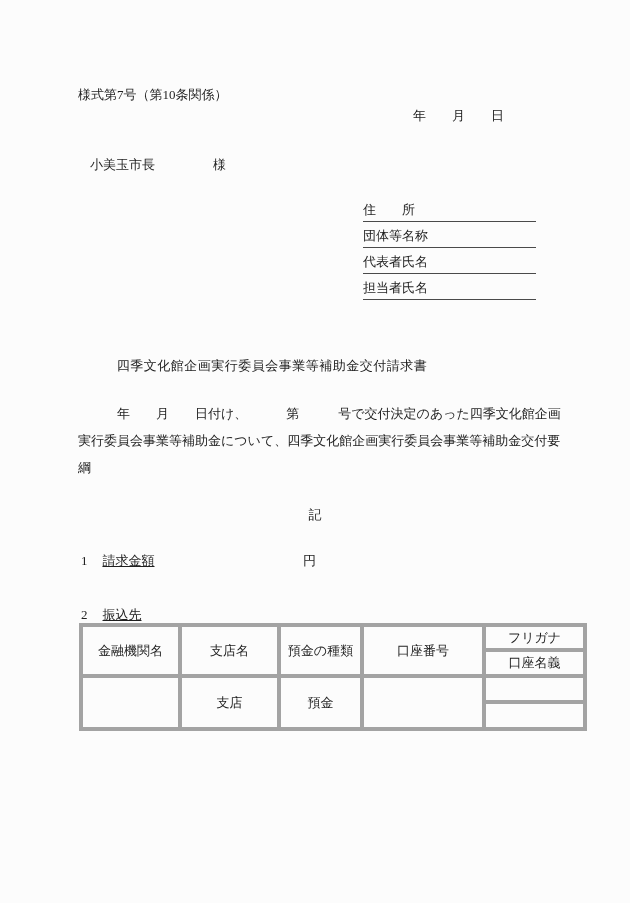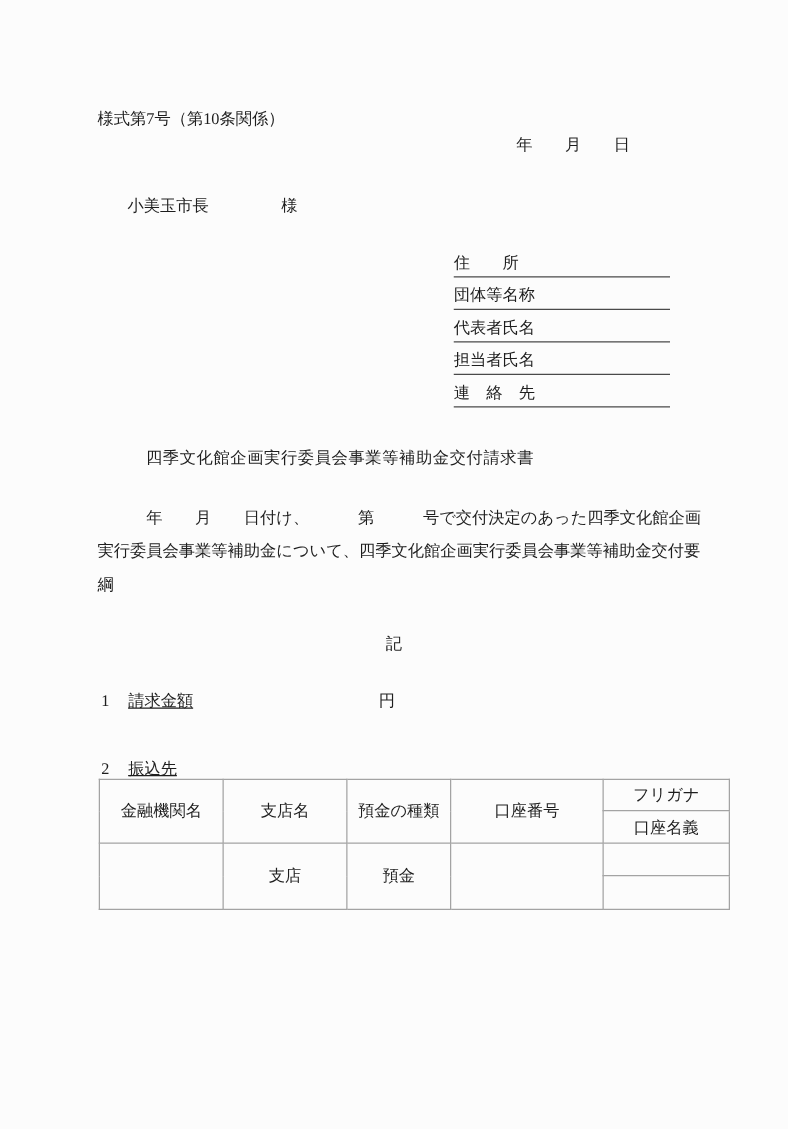--- a/index.html
+++ b/index.html
@@ -8,21 +8,21 @@
     background:#fcfcfc;
     font-family:"Liberation Serif","DejaVu Serif",serif;
     color:#1e1e1e;
     -webkit-font-smoothing:antialiased;
   }
   .page { position:relative; width:630px; height:903px; overflow:hidden; font-size:13px; }
 
   .form-number { position:absolute; left:78px; top:86px; }
   .date-line   { position:absolute; left:413px; top:107px; }
 
-  .addressee { position:absolute; left:90px; top:156px; display:flex; align-items:baseline;margin-left:12px; }
+  .addressee { position:absolute; left:90px; top:156px; display:flex; align-items:baseline; }
   .addr-spacer { display:inline-block; width:58px; }
 
   .sig-block { position:absolute; left:363px; top:196px; width:173px;text-align:center; }
   .sig-row {
     height:25px; border-bottom:1px solid #4a4a4a;
     display:flex; align-items:flex-end;
   }
   .sig-label { padding-bottom:2px; }
 
   .doc-title { position:absolute; left:0; top:357px; width:544px; text-align:center; letter-spacing:0.5px; }
@@ -35,21 +35,21 @@
   .item-1 { top:552px; width:480px; }
   .item-2 { top:606px; }
   .item-label { margin-left:15px;text-decoration:underline; }
   .item-unit { position:absolute; left:222px; }
 
   table.bank-table {
     position:absolute; left:79px; top:623px;
     width:504px; border-collapse:collapse; table-layout:fixed;
   }
   table.bank-table td {
-    border:1px solid #a3a3a3;
+    border:4px solid #a3a3a3;
     font-size:13px; color:#1e1e1e;
     text-align:center; vertical-align:middle;
     padding:0;
     overflow:hidden;
   }
   tr.r1 { height:25px; }
   tr.r2 { height:26px; }
   tr.r3 { height:26px; }
   tr.r4 { height:27px; }
   td.suffix { text-align:right; padding-right:7px; }
@@ -74,23 +74,20 @@
       <span class="sig-label">住　　所</span>
     </div>
     <div class="sig-row">
       <span class="sig-label">団体等名称</span>
     </div>
     <div class="sig-row">
       <span class="sig-label">代表者氏名</span>
     </div>
     <div class="sig-row">
       <span class="sig-label">担当者氏名</span>
-    </div>
-    <div class="sig-row">
-      <span class="sig-label">連　絡　先</span>
     </div>
   </div>
 
   <div class="doc-title">四季文化館企画実行委員会事業等補助金交付請求書</div>
 
   <div class="body-par">
     <div>　　　年　　月　　日付け、　　　第　　　号で交付決定のあった四季文化館企画</div>
     <div>実行委員会事業等補助金について、四季文化館企画実行委員会事業等補助金交付要綱</div>
   </div>
 

